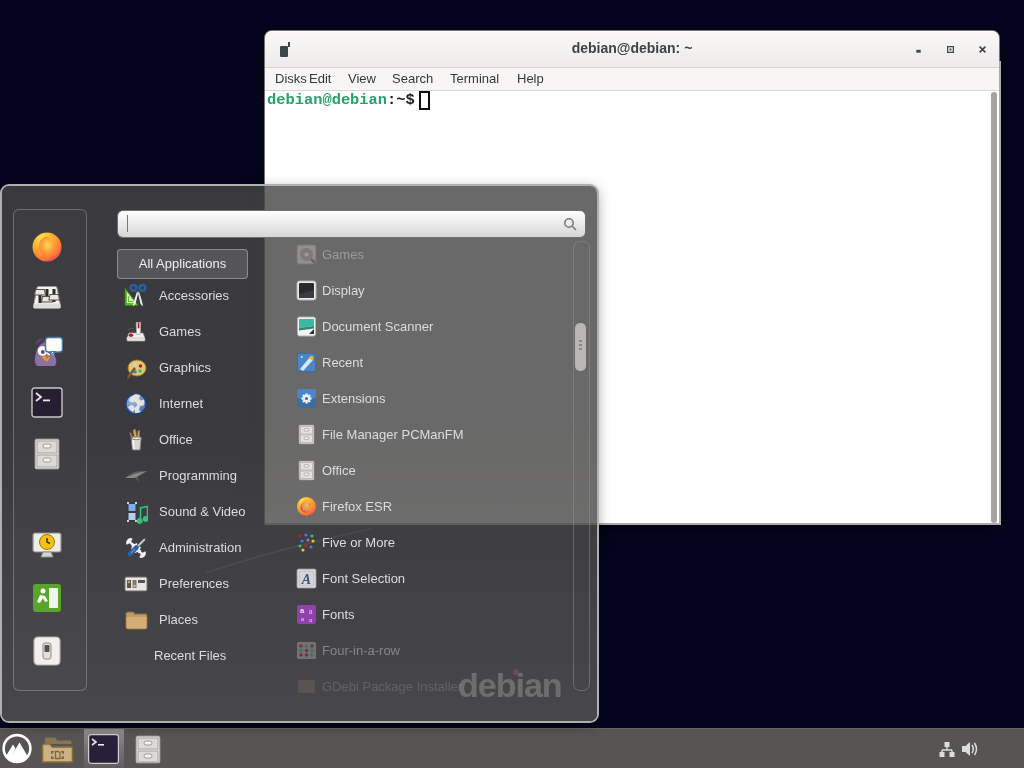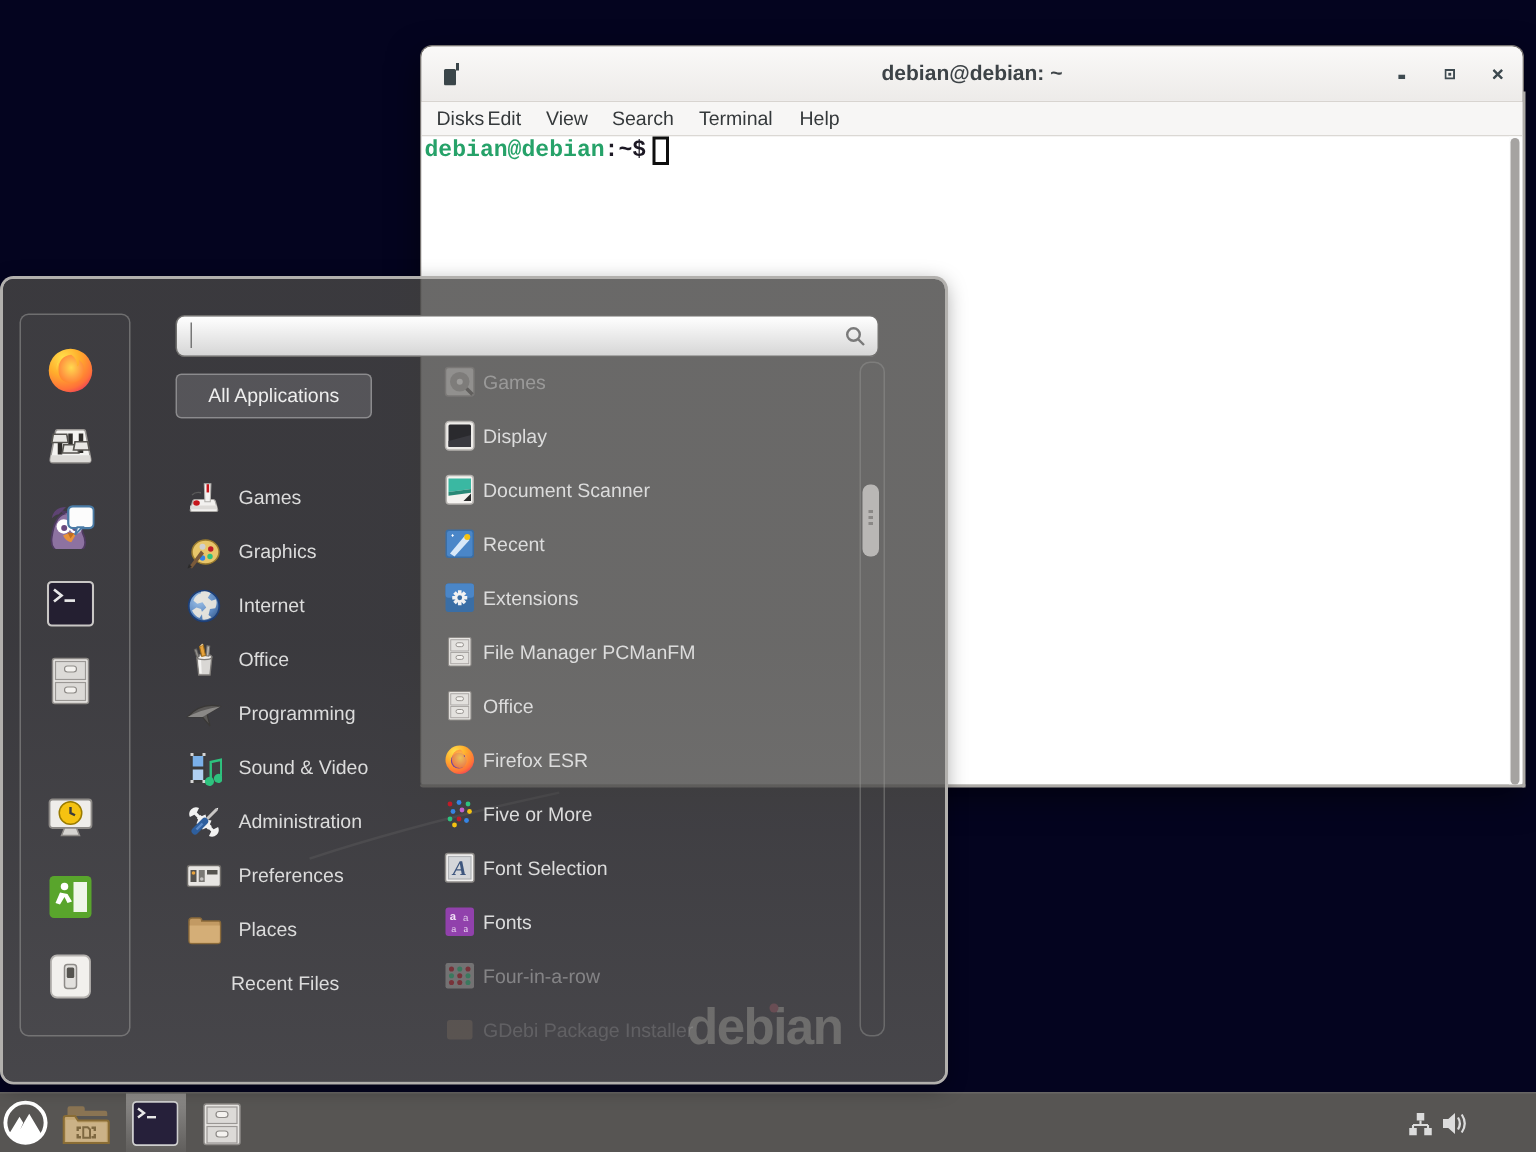--- a/index.html
+++ b/index.html
@@ -8,21 +8,21 @@
   .abs{position:absolute;}
 
   
   #wall-debian{left:458px;top:666px;font-size:34px;font-weight:bold;
        color:#e2e2e2;letter-spacing:-1px;}
   #wall-dot{left:513px;top:669px;width:6px;height:6px;border-radius:50%;background:#c9355f;}
   #wall-swirl{left:200px;top:508px;width:180px;height:80px;}
 
   
   #term{left:265px;top:31px;width:734px;height:492px;border-radius:7px 7px 2px 2px;
-        background:#ffffff;box-shadow:0 0 0 1px rgba(125,121,117,0.95),0 8px 22px rgba(0,0,0,0.5);margin-left:16px;}
+        background:#ffffff;box-shadow:0 0 0 1px rgba(125,121,117,0.95),0 8px 22px rgba(0,0,0,0.5);}
   #term::after{content:"";position:absolute;left:-1px;right:-2px;bottom:-2px;height:2px;
         background:#aeaba7;border-radius:0 0 2px 2px;}
   #term::before{content:"";position:absolute;top:30px;right:-2px;width:2px;bottom:-2px;
         background:#aeaba7;}
   #term-title{left:0;top:0;width:734px;height:36px;border-radius:7px 7px 0 0;
         background:linear-gradient(#faf9f8,#edebe9);
         border-bottom:1px solid #d8d4d0;}
   #term-title .t{width:100%;text-align:center;top:9px;font-size:14px;font-weight:bold;color:#3d4347;}
   #term-icon{left:14px;top:11px;width:13px;height:15px;}
   .wbtn{top:14.5px;width:7px;height:7px;color:#3e4a50;}
@@ -39,21 +39,21 @@
   
   #taskbar{left:0;top:728px;width:1024px;height:40px;background:#575553;
         border-top:1px solid rgba(118,116,114,0.55);}
   #tb-term-btn{left:84px;top:0px;width:40px;height:40px;
         background:linear-gradient(#8e8c8a,#5f5d5b);}
   #tb-clock{right:3px;top:12px;font-size:15px;font-weight:bold;color:#f3f3f3;margin-top:44px;}
 
   
   #menu{left:2px;top:186px;width:595px;height:535px;border-radius:7px;
         background:linear-gradient(rgba(71,70,69,0.81) 45%, rgba(86,85,84,0.82) 100%);
-        box-shadow:0 0 0 2px rgb(178,176,173), 0 3px 14px rgba(0,0,0,0.4);padding-left:33px;}
+        box-shadow:0 0 0 2px rgb(178,176,173), 0 3px 14px rgba(0,0,0,0.4);}
   #sidebar{left:11px;top:23px;width:72px;height:480px;border-radius:6px;
         border:1px solid rgba(160,160,158,0.5);background:rgba(255,255,255,0.02);}
   .side-ic{left:29px;width:32px;height:32px;}
   #searchbox{left:116px;top:25px;width:467px;height:26px;border-radius:5px;
         background:linear-gradient(#ffffff,#d6d6d6);
         box-shadow:0 0 0 1px #71706e, 0 1px 0 rgba(255,255,255,0.25);}
   #searchbox .caret{left:9px;top:4px;width:1px;height:17px;background:#777;}
   #allapps{left:115px;top:63px;width:129px;height:28px;border-radius:4px;
         background:rgba(255,255,255,0.14);border:1px solid rgba(255,255,255,0.32);
         color:#eeeeee;font-size:13px;line-height:27px;text-align:center;}
@@ -230,20 +230,31 @@
 
   <div class="abs" id="searchbox">
     <div class="abs caret"></div>
     <svg class="abs" style="right:8px;top:6px" width="14" height="14" viewBox="0 0 14 14">
       <circle cx="6" cy="6" r="4.2" stroke="#7a7a7a" stroke-width="1.6" fill="none"></circle>
       <path d="M9.2 9.2 L13 13" stroke="#7a7a7a" stroke-width="1.6"></path>
     </svg>
   </div>
   <div class="abs" id="allapps">All Applications</div>
 
+  <div class="abs cat" style="top:97px">
+    <svg class="ic" viewBox="0 0 24 24">
+      <path d="M1 21.5 L1 4 L14.5 21.5 Z" fill="#5fb52e" stroke="#3a7a16" stroke-width="0.8"></path>
+      <path d="M3.5 18.5 L3.5 9.5 L10.5 18.5 Z M5.5 16.5 L5.5 14 L7.5 16.5Z" fill="none" stroke="#d8f0c2" stroke-width="1.1"></path>
+      <circle cx="9.5" cy="3.8" r="2.9" fill="none" stroke="#2c5f9e" stroke-width="2.6"></circle>
+      <circle cx="18.5" cy="3.8" r="2.9" fill="none" stroke="#2c5f9e" stroke-width="2.6"></circle>
+      <path d="M13.2 7 Q10 16 8.8 22.5 L11.5 20 L14 9.5 Z" fill="#f5f5f5"></path>
+      <path d="M14.8 7 Q18 16 19.2 22.5 L16.5 20 L14 9.5 Z" fill="#e8e8e8"></path>
+    </svg>
+    <span class="tx">Accessories</span>
+  </div>
   <div class="abs cat" style="top:133px">
     <svg class="ic" viewBox="0 0 24 24">
       <path d="M4 21 q-1.5 0 -1 -1.5 L4.5 14 q0.3-1 1.5-1 L18 13 q1.2 0 1.5 1 L21 19.5 q0.5 1.5-1 1.5 Z" fill="#f2f1ef" stroke="#a9a7a4" stroke-width="0.8"></path>
       <rect x="2.8" y="17" width="17.8" height="2.5" fill="#dddbd8"></rect>
       <path d="M12.2 2.5 h4.4 l-0.4 12 h-3.6z" fill="#f4f3f1" stroke="#b0aeab" stroke-width="0.7"></path>
       <rect x="13.7" y="2.8" width="1.7" height="5.5" fill="#c6151b"></rect>
       <ellipse cx="7" cy="15.3" rx="2.2" ry="1.8" fill="#c6151b"></ellipse>
       <path d="M4 10 q2.5-2.5 6-1.5" stroke="#5a5a5a" stroke-width="0.9" fill="none"></path>
     </svg>
     <span class="tx">Games</span>

